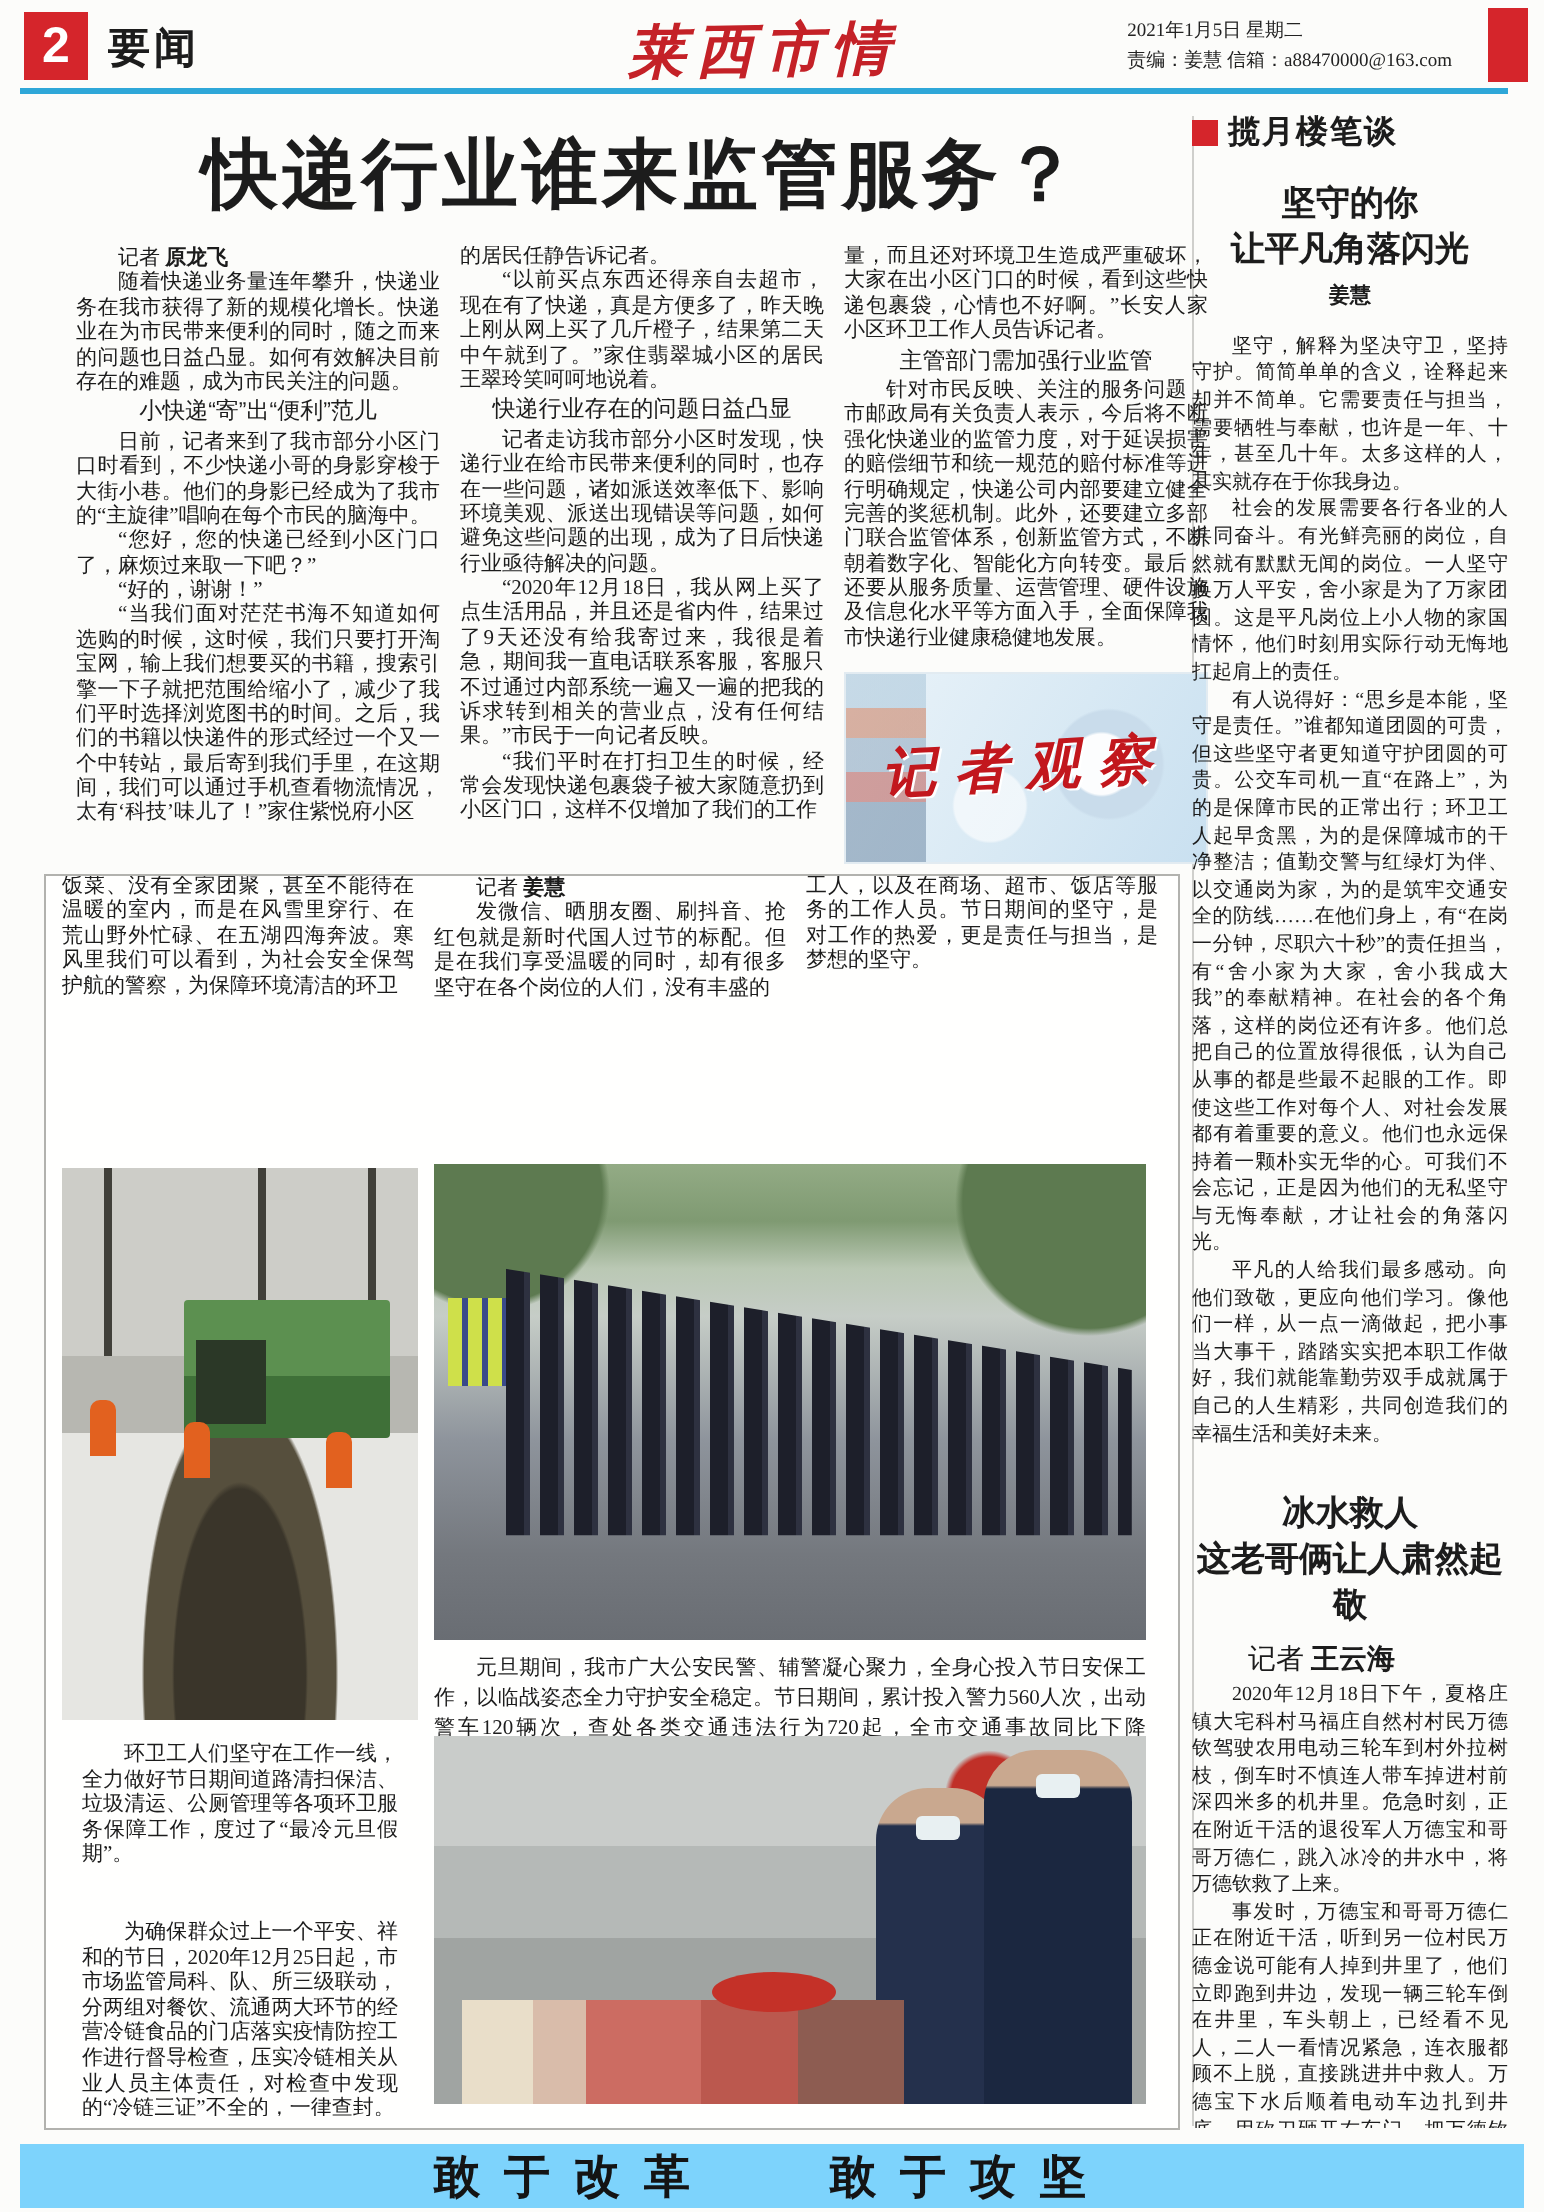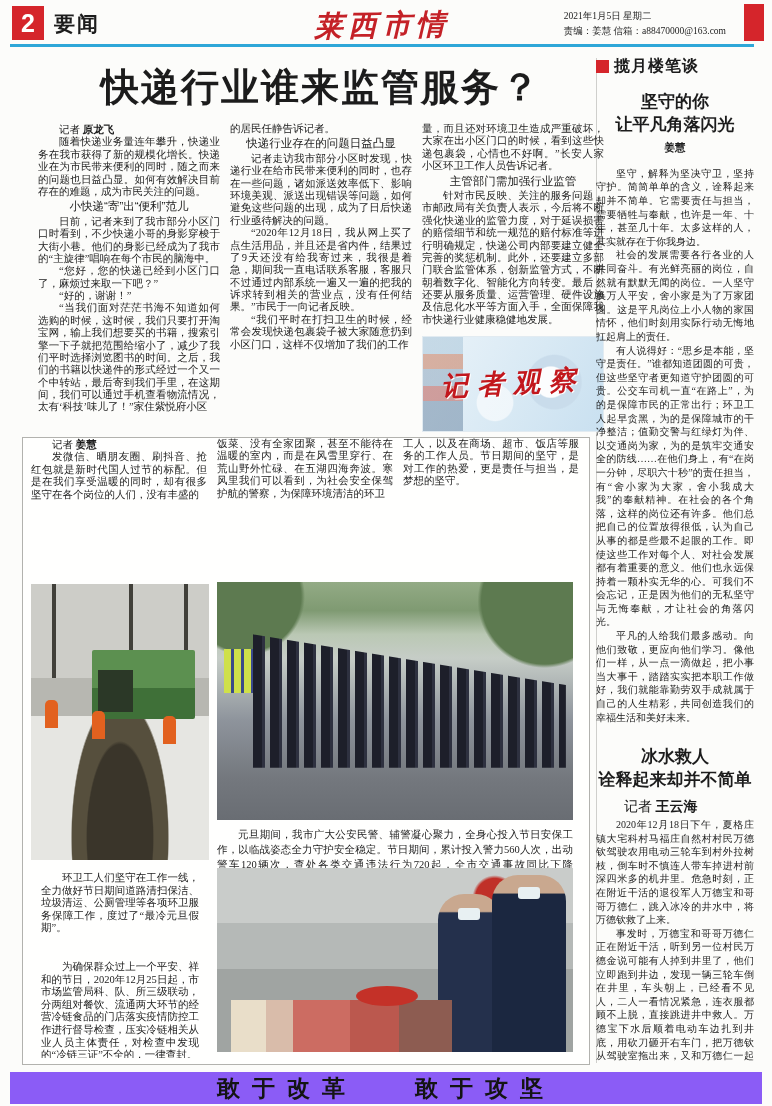--- a/index.html
+++ b/index.html
@@ -95,21 +95,21 @@
   .essay-title{font-family:"Liberation Sans",sans-serif;font-weight:900;font-size:17px;
       text-align:center;line-height:1.35;margin-top:14px;}
   .essay-author{text-align:center;font-weight:bold;font-size:10.5px;margin:4px 0 12px 0;
       font-family:"Liberation Sans",sans-serif;}
   .sb-text{font-size:10px;line-height:1.36;text-align:justify;}
   .sb-text p{margin:0;text-indent:2em;}
   .sb-byline{font-size:14px;text-indent:2em;margin:6px 0 2px 0;}
   .sb-byline b{font-family:"Liberation Sans",sans-serif;}
   .essay2-title{margin-top:22px;}
   
-  .banner{position:absolute;left:10px;top:1072px;width:752px;height:32px;background:#8b5cf6;
+  .banner{position:absolute;left:10px;top:1072px;width:752px;height:32px;background:#7dd3fc;
       display:flex;align-items:center;justify-content:center;gap:58px;}
   .banner span{font-weight:900;font-size:23px;color:#141414;letter-spacing:12px;white-space:nowrap;}
 </style>
 </head>
 <body>
 
 <div class="page">
 
   <div class="header">
     <div class="pagenum">2</div>
@@ -131,45 +131,46 @@
         <p class="byline"><span>记者</span> <b>原龙飞</b></p>
         <p>随着快递业务量连年攀升，快递业务在我市获得了新的规模化增长。快递业在为市民带来便利的同时，随之而来的问题也日益凸显。如何有效解决目前存在的难题，成为市民关注的问题。</p>
         <p class="subhead">小快递“寄”出“便利”范儿</p>
         <p>日前，记者来到了我市部分小区门口时看到，不少快递小哥的身影穿梭于大街小巷。他们的身影已经成为了我市的“主旋律”唱响在每个市民的脑海中。</p>
         <p>“您好，您的快递已经到小区门口了，麻烦过来取一下吧？”</p>
         <p>“好的，谢谢！”</p>
         <p>“当我们面对茫茫书海不知道如何选购的时候，这时候，我们只要打开淘宝网，输上我们想要买的书籍，搜索引擎一下子就把范围给缩小了，减少了我们平时选择浏览图书的时间。之后，我们的书籍以快递件的形式经过一个又一个中转站，最后寄到我们手里，在这期间，我们可以通过手机查看物流情况，太有‘科技’味儿了！”家住紫悦府小区</p>
       </div>
       <div class="ncol">
         <p class="noindent">的居民任静告诉记者。</p>
+        <p>“以前买点东西还得亲自去超市，现在有了快递，真是方便多了，昨天晚上刚从网上买了几斤橙子，结果第二天中午就到了。”家住翡翠城小区的居民王翠玲笑呵呵地说着。</p>
         <p class="subhead">快递行业存在的问题日益凸显</p>
         <p>记者走访我市部分小区时发现，快递行业在给市民带来便利的同时，也存在一些问题，诸如派送效率低下、影响环境美观、派送出现错误等问题，如何避免这些问题的出现，成为了日后快递行业亟待解决的问题。</p>
         <p>“2020年12月18日，我从网上买了点生活用品，并且还是省内件，结果过了9天还没有给我寄过来，我很是着急，期间我一直电话联系客服，客服只不过通过内部系统一遍又一遍的把我的诉求转到相关的营业点，没有任何结果。”市民于一向记者反映。</p>
         <p>“我们平时在打扫卫生的时候，经常会发现快递包裹袋子被大家随意扔到小区门口，这样不仅增加了我们的工作</p>
       </div>
       <div class="ncol">
         <p class="noindent">量，而且还对环境卫生造成严重破坏，大家在出小区门口的时候，看到这些快递包裹袋，心情也不好啊。”长安人家小区环卫工作人员告诉记者。</p>
         <p class="subhead">主管部门需加强行业监管</p>
         <p>针对市民反映、关注的服务问题，市邮政局有关负责人表示，今后将不断强化快递业的监管力度，对于延误损害的赔偿细节和统一规范的赔付标准等进行明确规定，快递公司内部要建立健全完善的奖惩机制。此外，还要建立多部门联合监管体系，创新监管方式，不断朝着数字化、智能化方向转变。最后，还要从服务质量、运营管理、硬件设施及信息化水平等方面入手，全面保障我市快递行业健康稳健地发展。</p>
         <div class="observer">
           <div class="collage"></div>
           <div class="observer-label">记者观察</div>
         </div>
       </div>
     </div>
   </div>
 
   <div class="box-article">
     <div class="fest-cols">
       <div class="ncol">
+        <p class="noindent">饭菜、没有全家团聚，甚至不能待在温暖的室内，而是在风雪里穿行、在荒山野外忙碌、在五湖四海奔波。寒风里我们可以看到，为社会安全保驾护航的警察，为保障环境清洁的环卫</p>
+      </div>
+      <div class="ncol">
         <p class="byline"><span>记者</span> <b>姜慧</b></p>
         <p>发微信、晒朋友圈、刷抖音、抢红包就是新时代国人过节的标配。但是在我们享受温暖的同时，却有很多坚守在各个岗位的人们，没有丰盛的</p>
-      </div>
-      <div class="ncol">
-        <p class="noindent">饭菜、没有全家团聚，甚至不能待在温暖的室内，而是在风雪里穿行、在荒山野外忙碌、在五湖四海奔波。寒风里我们可以看到，为社会安全保驾护航的警察，为保障环境清洁的环卫</p>
       </div>
       <div class="ncol">
         <p class="noindent">工人，以及在商场、超市、饭店等服务的工作人员。节日期间的坚守，是对工作的热爱，更是责任与担当，是梦想的坚守。</p>
       </div>
     </div>
 
     <div class="photo photo-sanitation">
       <div class="trunk" style="left:12%;top:0;height:34%;"></div>
       <div class="trunk" style="left:55%;top:0;height:26%;"></div>
       <div class="trunk" style="left:86%;top:0;height:32%;"></div>
@@ -217,21 +218,21 @@
     <div class="essay-author">姜慧</div>
     <div class="sb-text">
       <p>坚守，解释为坚决守卫，坚持守护。简简单单的含义，诠释起来却并不简单。它需要责任与担当，需要牺牲与奉献，也许是一年、十年，甚至几十年。太多这样的人，其实就存在于你我身边。</p>
       <p>社会的发展需要各行各业的人共同奋斗。有光鲜亮丽的岗位，自然就有默默无闻的岗位。一人坚守换万人平安，舍小家是为了万家团圆。这是平凡岗位上小人物的家国情怀，他们时刻用实际行动无悔地扛起肩上的责任。</p>
       <p>有人说得好：“思乡是本能，坚守是责任。”谁都知道团圆的可贵，但这些坚守者更知道守护团圆的可贵。公交车司机一直“在路上”，为的是保障市民的正常出行；环卫工人起早贪黑，为的是保障城市的干净整洁；值勤交警与红绿灯为伴、以交通岗为家，为的是筑牢交通安全的防线……在他们身上，有“在岗一分钟，尽职六十秒”的责任担当，有“舍小家为大家，舍小我成大我”的奉献精神。在社会的各个角落，这样的岗位还有许多。他们总把自己的位置放得很低，认为自己从事的都是些最不起眼的工作。即使这些工作对每个人、对社会发展都有着重要的意义。他们也永远保持着一颗朴实无华的心。可我们不会忘记，正是因为他们的无私坚守与无悔奉献，才让社会的角落闪光。</p>
       <p>平凡的人给我们最多感动。向他们致敬，更应向他们学习。像他们一样，从一点一滴做起，把小事当大事干，踏踏实实把本职工作做好，我们就能靠勤劳双手成就属于自己的人生精彩，共同创造我们的幸福生活和美好未来。</p>
     </div>
 
     <div class="essay-title essay2-title">
       <div>冰水救人</div>
-      <div>诠释起来却并不简单</div>
+      <div>这老哥俩让人肃然起敬</div>
     </div>
     <p class="sb-byline"><span>记者</span> <b>王云海</b></p>
     <div class="sb-text">
       <p>2020年12月18日下午，夏格庄镇大宅科村马福庄自然村村民万德钦驾驶农用电动三轮车到村外拉树枝，倒车时不慎连人带车掉进村前深四米多的机井里。危急时刻，正在附近干活的退役军人万德宝和哥哥万德仁，跳入冰冷的井水中，将万德钦救了上来。</p>
       <p>事发时，万德宝和哥哥万德仁正在附近干活，听到另一位村民万德金说可能有人掉到井里了，他们立即跑到井边，发现一辆三轮车倒在井里，车头朝上，已经看不见人，二人一看情况紧急，连衣服都顾不上脱，直接跳进井中救人。万德宝下水后顺着电动车边扎到井底，用砍刀砸开右车门，把万德钦从驾驶室拖出来，又和万德仁一起奋力将万德钦拉上水面，十多分钟后，万德钦终于苏醒过来。</p>
 
     </div>
   </div>
 
   <div class="banner">

